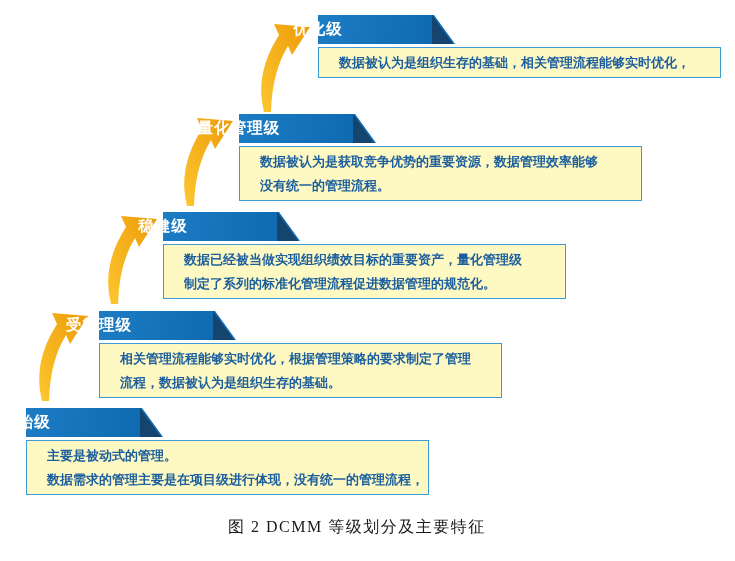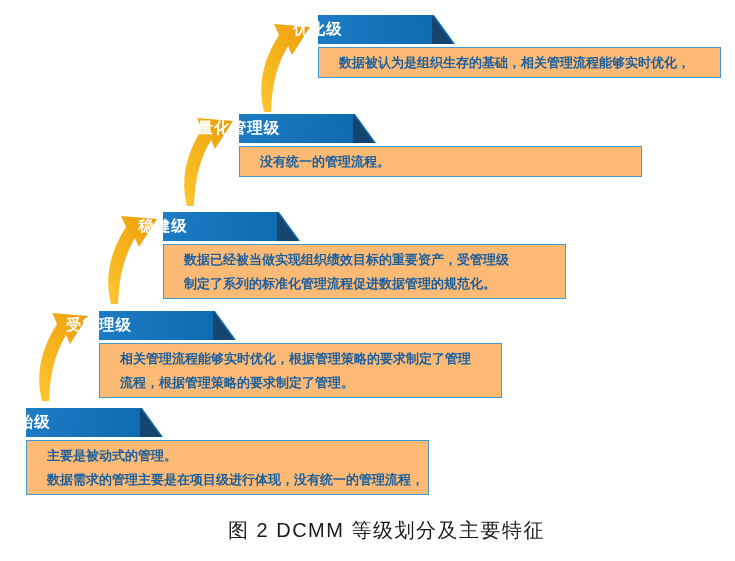--- a/index.html
+++ b/index.html
@@ -19,40 +19,40 @@
     clip-path:polygon(0 0, 0 100%, 100% 100%);
   }
   .banner-label{
     position:absolute;top:0;left:0;right:21px;height:29px;
     display:flex;align-items:center;justify-content:center;
     color:#ffffff;font-weight:700;font-size:15.5px;letter-spacing:1px;
     z-index:2;white-space:nowrap;
   }
   .descbox{
     position:absolute;left:0;top:32px;width:403px;box-sizing:border-box;
-    background:#fdba74;border:1.5px solid #3e9bd6;
+    background:#fef9c3;border:1.5px solid #3e9bd6;
     padding:3px 6px 2px 20px;
   }
   .descline{
     color:#1c5f9e;font-weight:700;font-size:13px;line-height:24px;white-space:nowrap;
   }
   .lv0{left:318px;top:15px;}
   .lv1{left:239px;top:114px;}
   .lv2{left:163px;top:212px;}
   .lv3{left:99px; top:311px;}
   .lv4{left:26px; top:408px;}
   .arrow{position:absolute;width:70px;height:95px;}
   .a1{left:252px;top:20px;}
   .a2{left:175px;top:114px;}
   .a3{left:99px; top:212px;}
   .a4{left:30px; top:309px;}
   .caption{
     position:absolute;left:228px;top:517px;
-    font-family:Liberation Sans, sans-serif;
-    font-size:20px;color:#1a1a1a;letter-spacing:1.5px;white-space:nowrap;
+    font-family:Liberation Serif, serif;
+    font-size:16px;color:#1a1a1a;letter-spacing:1.5px;white-space:nowrap;
   }
 </style>
 </head>
 <body>
 
 <div id="stage">
 
   <div class="level lv0">
     <div class="banner">
       <div class="fold"></div>
@@ -62,43 +62,44 @@
       <div class="descline">数据被认为是组织生存的基础，相关管理流程能够实时优化，</div>
     </div>
   </div>
 
   <div class="level lv1">
     <div class="banner">
       <div class="fold"></div>
     </div>
     <div class="banner-label">量化管理级</div>
     <div class="descbox">
+      <div class="descline">数据被认为是获取竞争优势的重要资源，数据管理效率能够</div>
       <div class="descline">没有统一的管理流程。</div>
     </div>
   </div>
 
   <div class="level lv2">
     <div class="banner">
       <div class="fold"></div>
     </div>
     <div class="banner-label">稳健级</div>
     <div class="descbox">
-      <div class="descline">数据已经被当做实现组织绩效目标的重要资产，受管理级</div>
+      <div class="descline">数据已经被当做实现组织绩效目标的重要资产，量化管理级</div>
       <div class="descline">制定了系列的标准化管理流程促进数据管理的规范化。</div>
     </div>
   </div>
 
   <div class="level lv3">
     <div class="banner">
       <div class="fold"></div>
     </div>
     <div class="banner-label">受管理级</div>
     <div class="descbox">
       <div class="descline">相关管理流程能够实时优化，根据管理策略的要求制定了管理</div>
-      <div class="descline">流程，根据管理策略的要求制定了管理。</div>
+      <div class="descline">流程，数据被认为是组织生存的基础。</div>
     </div>
   </div>
 
   <div class="level lv4">
     <div class="banner">
       <div class="fold"></div>
     </div>
     <div class="banner-label">初始级</div>
     <div class="descbox">
       <div class="descline">主要是被动式的管理。</div>

